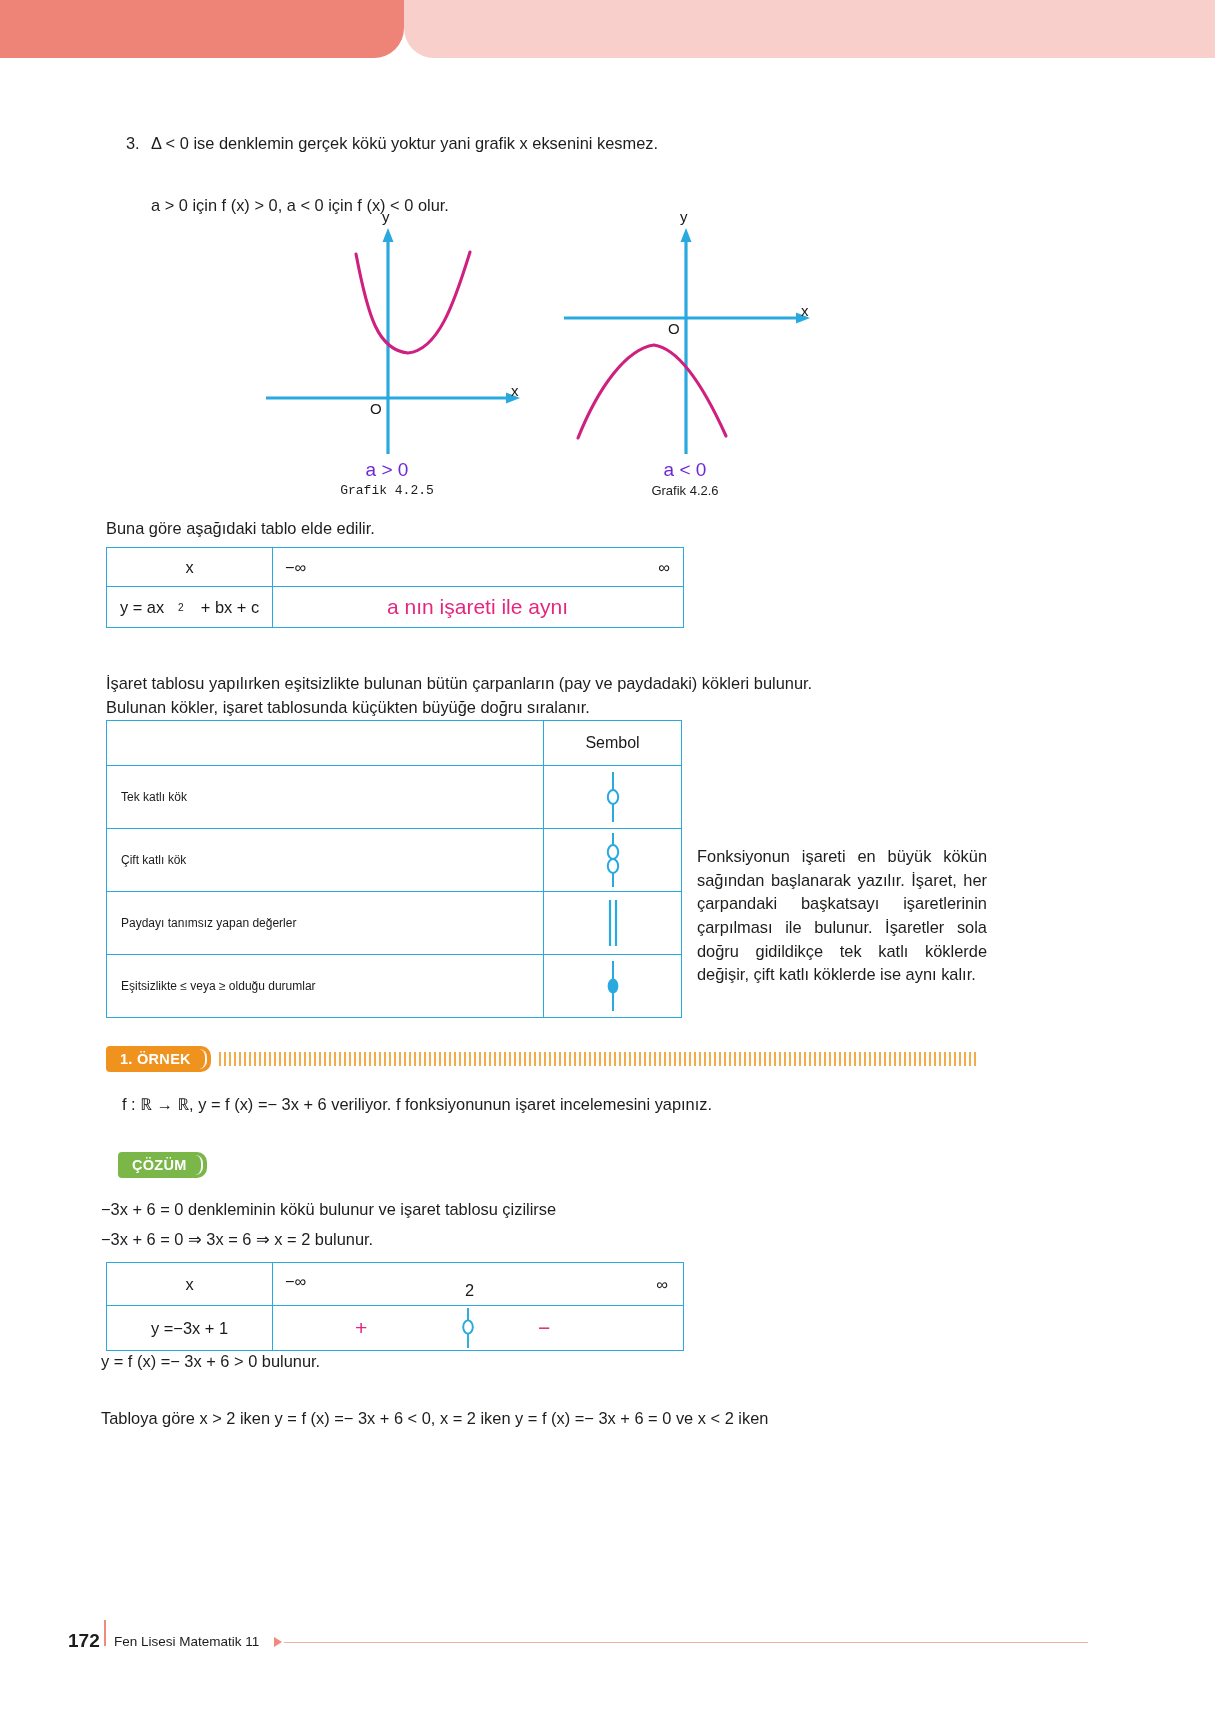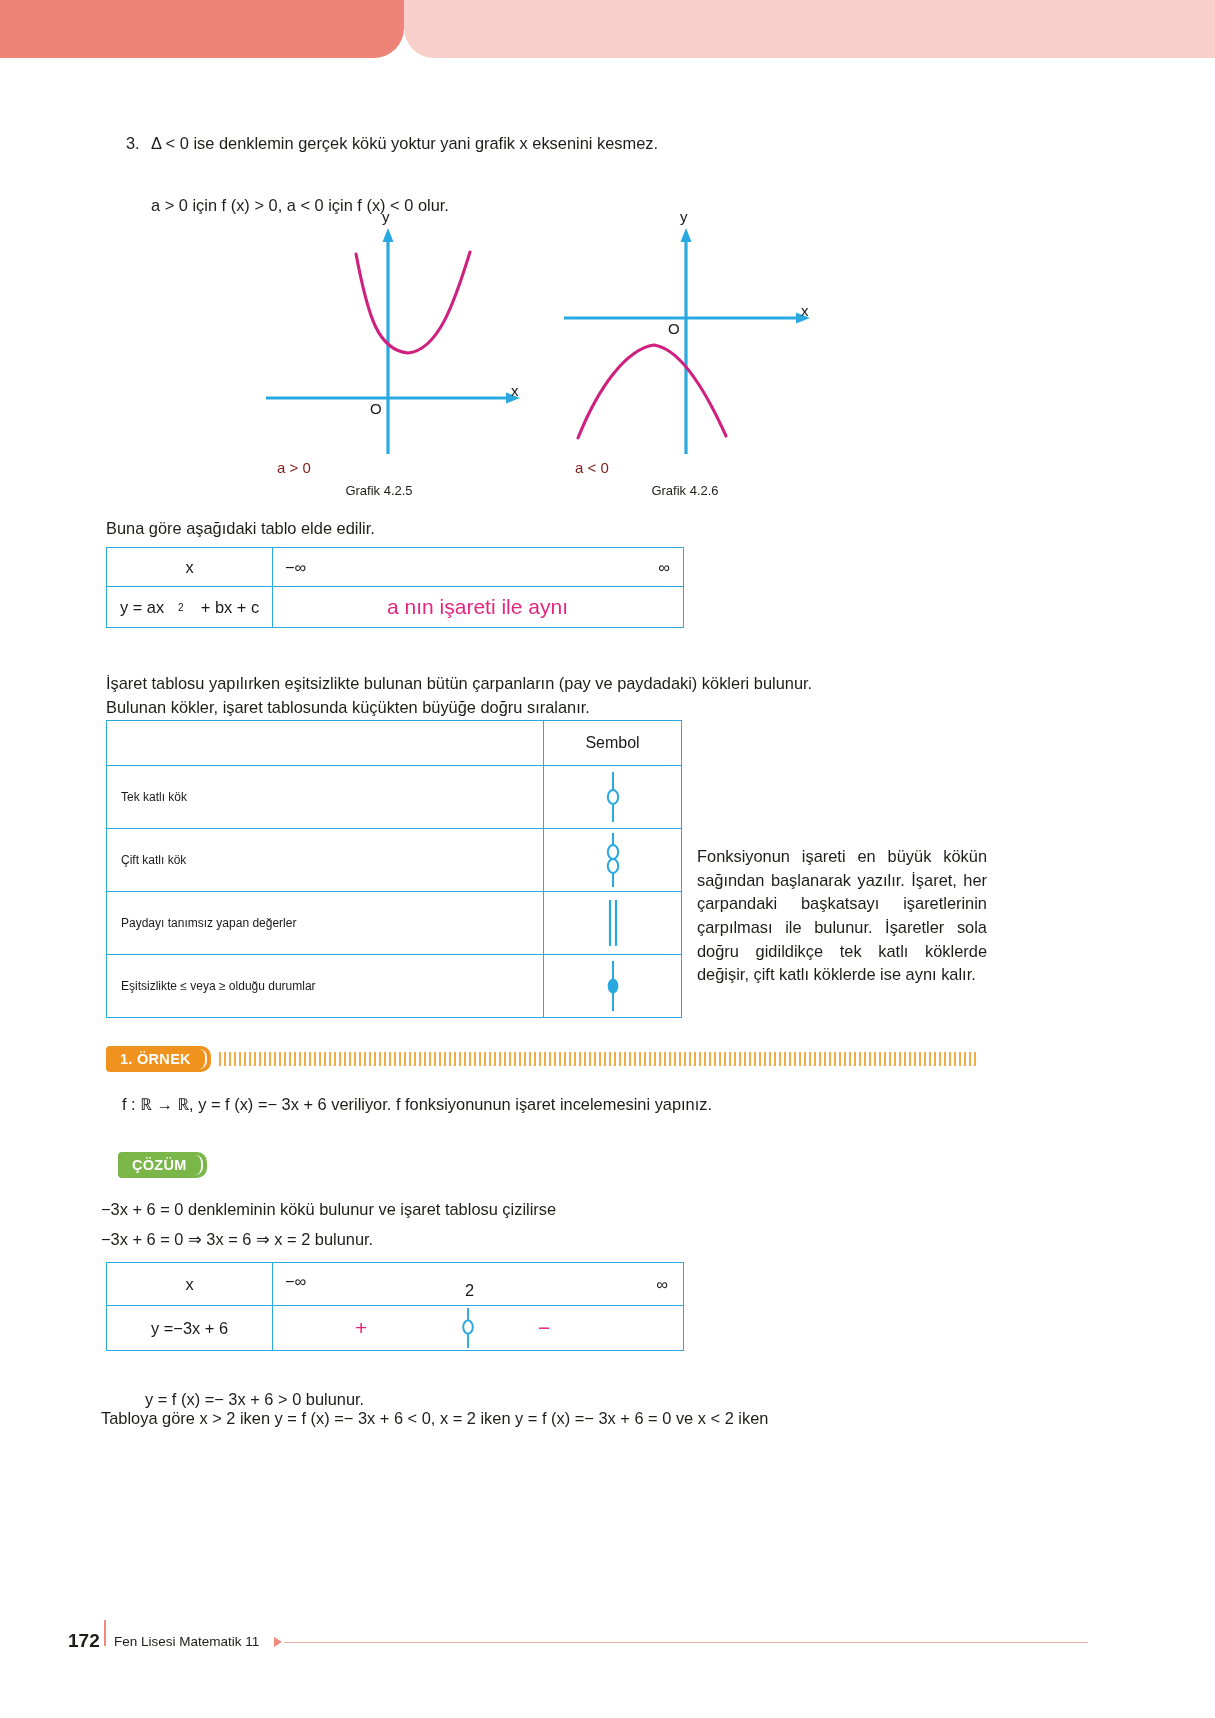--- a/index.html
+++ b/index.html
@@ -43,22 +43,22 @@
       #f4a79c 0px, #f4a79c 2px, transparent 2px, transparent 5px);
   }
 
   
   .txt { font-size: 16.4px; line-height: 1.48; color: #1d1d1b; }
   .abs { position: absolute; }
 
   
   .graphbox { position: absolute; }
   .gcaption {
-    position: absolute; width: 220px;
-    font-size: 15px; color: #7f1d1d;
+    position: absolute; text-align: center; width: 220px;
+    font-size: 19px; color: #6d28d9;
   }
   .gsub {
     position: absolute; text-align: center; width: 220px;
     font-size: 13px; color: #1d1d1b;
   }
 
   
   .stable {
     position: absolute;
     border: 1.6px solid #29a9e0;
@@ -173,21 +173,21 @@
       <line x1="130" y1="232" x2="130" y2="20" stroke="#29a9e0" stroke-width="3.2"></line>
       <polygon points="124.5,20 130,6 135.5,20" fill="#29a9e0"></polygon>
 
       <path d="M 98,32 C 110,95 120,128 150,131 C 180,128 196,82 212,30" fill="none" stroke="#cf2080" stroke-width="3.1" stroke-linecap="round"></path>
     </svg>
     <span class="abs" style="left:124px; top:-14px; font-size:15px;">y</span>
     <span class="abs" style="left:253px; top:160px; font-size:15px;">x</span>
     <span class="abs" style="left:112px; top:178px; font-size:15px;">O</span>
   </div>
   <div class="gcaption" style="left:277px; top:459px;">a &gt; 0</div>
-  <div class="gsub" style="left:269px; top:483px;">Grafik 4.2.5</div>
+  <div class="gsub" style="left:277px; top:483px;font-family:Liberation Mono, monospace;">Grafik 4.2.5</div>
 
   <div class="graphbox" style="left:556px; top:222px; width:270px; height:240px;">
     <svg width="270" height="240" viewBox="0 0 270 240">
 
       <line x1="8" y1="96" x2="240" y2="96" stroke="#29a9e0" stroke-width="3.2"></line>
       <polygon points="240,90.5 254,96 240,101.5" fill="#29a9e0"></polygon>
 
       <line x1="130" y1="232" x2="130" y2="20" stroke="#29a9e0" stroke-width="3.2"></line>
       <polygon points="124.5,20 130,6 135.5,20" fill="#29a9e0"></polygon>
 
@@ -292,37 +292,37 @@
   <div class="stable" style="left:106px; top:1262px; width:578px;">
     <div class="strow">
       <div class="stcell" style="width:166px; height:42px;">x</div>
       <div class="stcell" style="width:409px; height:42px; position:relative;">
         <span class="abs" style="left:12px; top:9px;">−∞</span>
         <span class="abs" style="left:192px; top:18px;">2</span>
         <span class="abs" style="right:14px; top:12px;">∞</span>
       </div>
     </div>
     <div class="strow">
-      <div class="stcell" style="width:166px; height:44px;">y =−3x + 6</div>
+      <div class="stcell" style="width:166px; height:44px;">y =−3x + 1</div>
       <div class="stcell" style="width:409px; height:44px; position:relative;">
         <span class="abs pinktext" style="left:82px; top:10px; font-size:21px;">+</span>
         <span class="abs" style="left:184px; top:2px;">
           <svg width="22" height="40" viewBox="0 0 22 40">
             <line x1="11" y1="0" x2="11" y2="12" stroke="#29a9e0" stroke-width="1.9"></line>
             <ellipse cx="11" cy="19" rx="4.8" ry="6.6" fill="none" stroke="#29a9e0" stroke-width="1.9"></ellipse>
             <line x1="11" y1="26" x2="11" y2="40" stroke="#29a9e0" stroke-width="1.9"></line>
           </svg>
         </span>
         <span class="abs pinktext" style="left:265px; top:10px; font-size:21px;">−</span>
       </div>
     </div>
   </div>
 
   <div class="abs txt" style="left:101px; top:1406px; width:980px;">Tabloya göre x &gt; 2 iken y = f (x) =− 3x + 6 &lt; 0, x = 2 iken y = f (x) =− 3x + 6 = 0 ve x &lt; 2 iken</div>
-  <div class="abs txt" style="left:101px; top:1387px; width:980px;margin-left:44px;">y = f (x) =− 3x + 6 &gt; 0 bulunur.</div>
+  <div class="abs txt" style="left:101px; top:1349px; width:980px;">y = f (x) =− 3x + 6 &gt; 0 bulunur.</div>
 
   <div class="footer">
     <span class="f-tick"></span>
     <span class="pagenum">172</span>
     <span class="booktitle">Fen Lisesi Matematik 11</span>
     <span class="f-arrow"></span>
     <span class="f-rule"></span>
   </div>
 
 </div>

